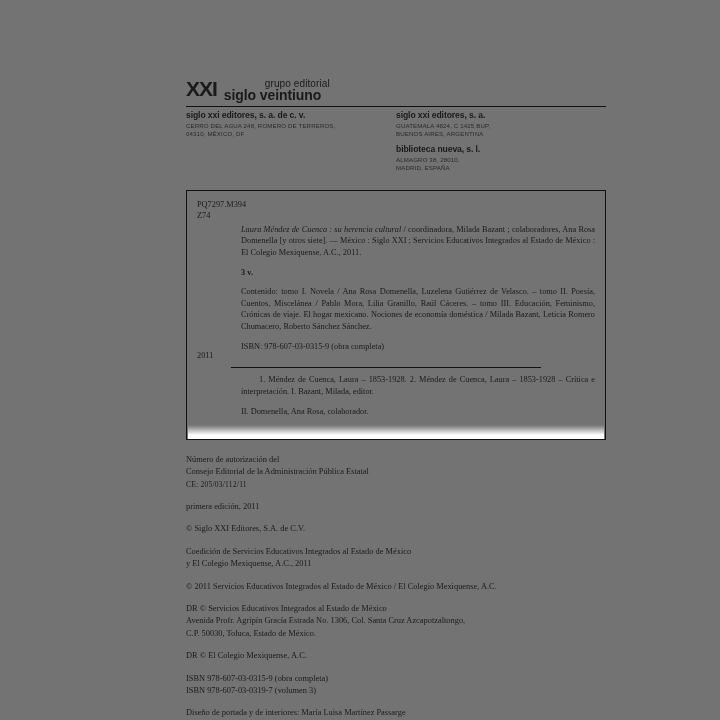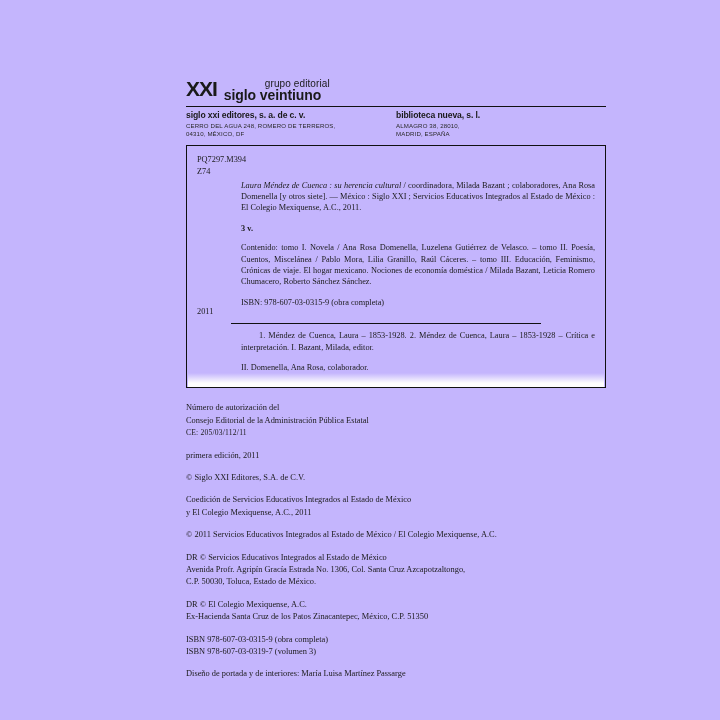--- a/index.html
+++ b/index.html
@@ -13,21 +13,21 @@
     font-family: "Liberation Serif", serif;
     color: #1a1a1a;
     position: relative;
     overflow: hidden;
   }
   .page {
     position: absolute;
     left: 0; top: 0;
     width: 720px;
     height: 720px;
-    background: #c4b5fd;
+    background: #737373;
   }
   .content {
     position: absolute;
     left: 186px;
     top: 78px;
     width: 420px;
   }
 
   
   .masthead {
@@ -88,22 +88,23 @@
     font-family: "Liberation Sans", sans-serif;
     font-size: 6.1px;
     letter-spacing: 0.15px;
     text-transform: uppercase;
     color: #2a2a2a;
     line-height: 8.4px;
   }
 
   
   .cip-box {
+    margin-top: 10px;
     border: 1px solid #111;
-    padding: 8px 10px 5px 10px;
+    padding: 8px 10px 12px 10px;
     font-size: 8.3px;
     line-height: 11.4px;
     min-height: 195px;
     position: relative;
   }
   .cip-head {
     font-size: 8.3px;
     line-height: 11.6px;
     margin-bottom: 2px;
   }
@@ -163,20 +164,25 @@
     <div class="imprints">
       <div class="imprint-col">
         <div class="imprint-block">
           <div class="imprint-name">siglo xxi editores, s. a. de c. v.</div>
           <div class="imprint-line">CERRO DEL AGUA 248, ROMERO DE TERREROS,</div>
           <div class="imprint-line">04310, MÉXICO, DF</div>
         </div>
       </div>
       <div class="imprint-col">
         <div class="imprint-block">
+          <div class="imprint-name">siglo xxi editores, s. a.</div>
+          <div class="imprint-line">GUATEMALA 4824, C 1425 BUP,</div>
+          <div class="imprint-line">BUENOS AIRES, ARGENTINA</div>
+        </div>
+        <div class="imprint-block">
           <div class="imprint-name">biblioteca nueva, s. l.</div>
           <div class="imprint-line">ALMAGRO 38, 28010,</div>
           <div class="imprint-line">MADRID, ESPAÑA</div>
         </div>
       </div>
     </div>
 
     <div class="cip-box">
       <div class="cip-head">
         <div>PQ7297.M394</div>
@@ -215,21 +221,20 @@
         <span>y El Colegio Mexiquense, A.C., 2011</span>
       </p>
       <p>© 2011 Servicios Educativos Integrados al Estado de México / El Colegio Mexiquense, A.C.</p>
       <p>
         <span>DR © Servicios Educativos Integrados al Estado de México</span><br>
         <span>Avenida Profr. Agripín Gracía Estrada No. 1306, Col. Santa Cruz Azcapotzaltongo,</span><br>
         <span>C.P. 50030, Toluca, Estado de México.</span>
       </p>
       <p>
         <span>DR © El Colegio Mexiquense, A.C.</span><br>
-        <span>Ex-Hacienda Santa Cruz de los Patos Zinacantepec, México, C.P. 51350</span>
       </p>
       <p>
         <span>ISBN 978-607-03-0315-9 (obra completa)</span><br>
         <span>ISBN 978-607-03-0319-7 (volumen 3)</span>
       </p>
       <p>Diseño de portada y de interiores: María Luisa Martínez Passarge</p>
 
     </div>
 
   </div>

